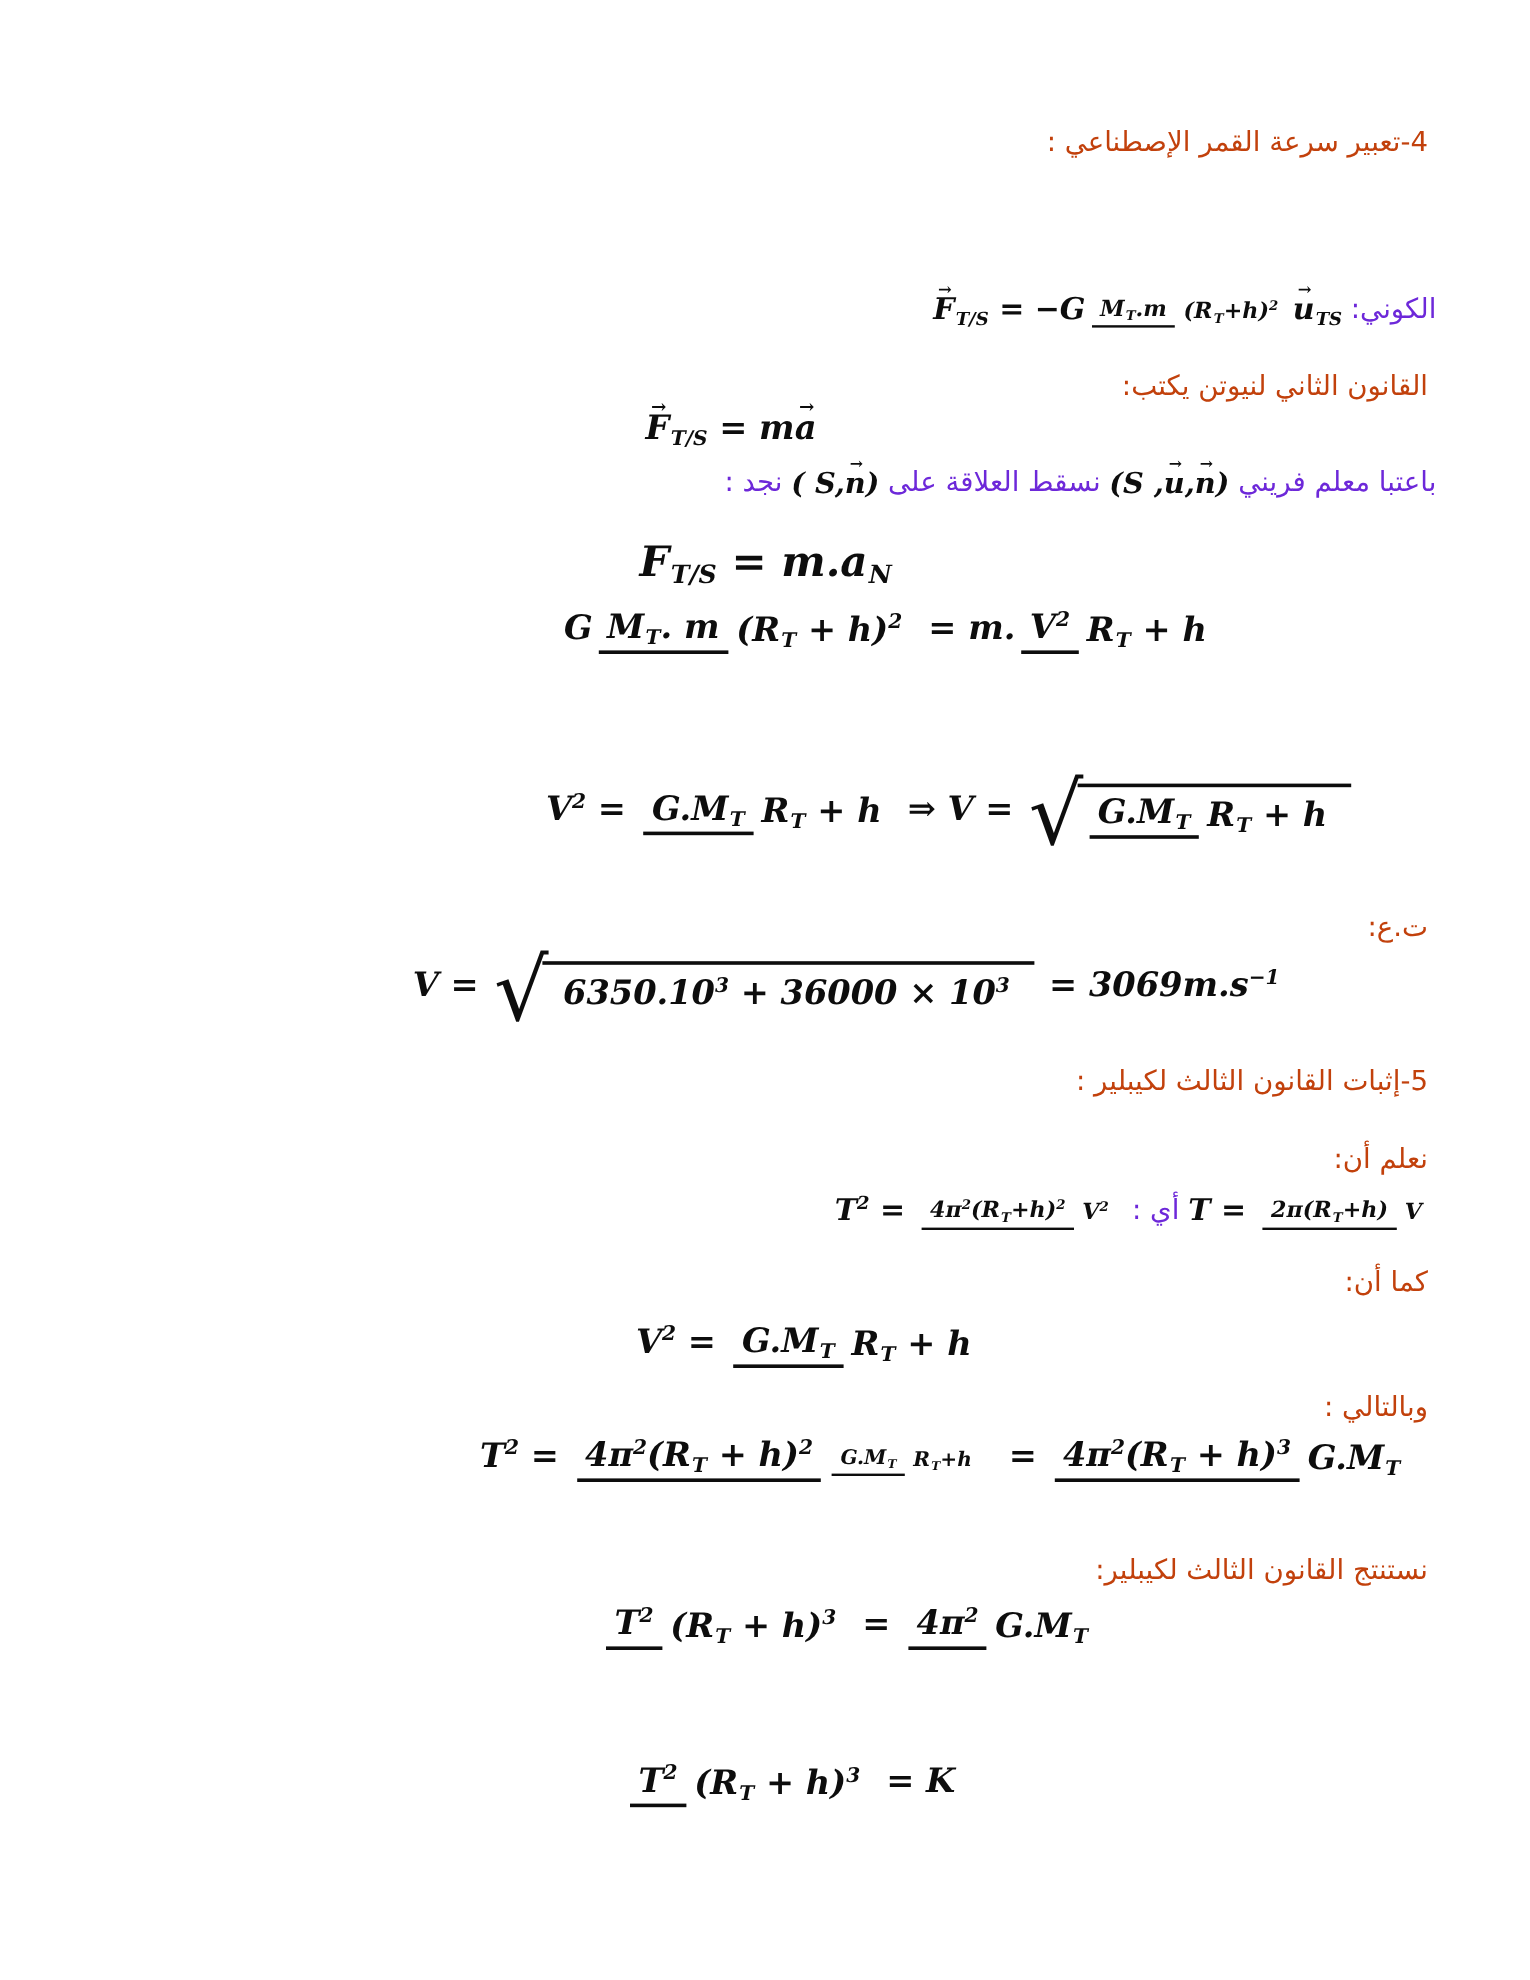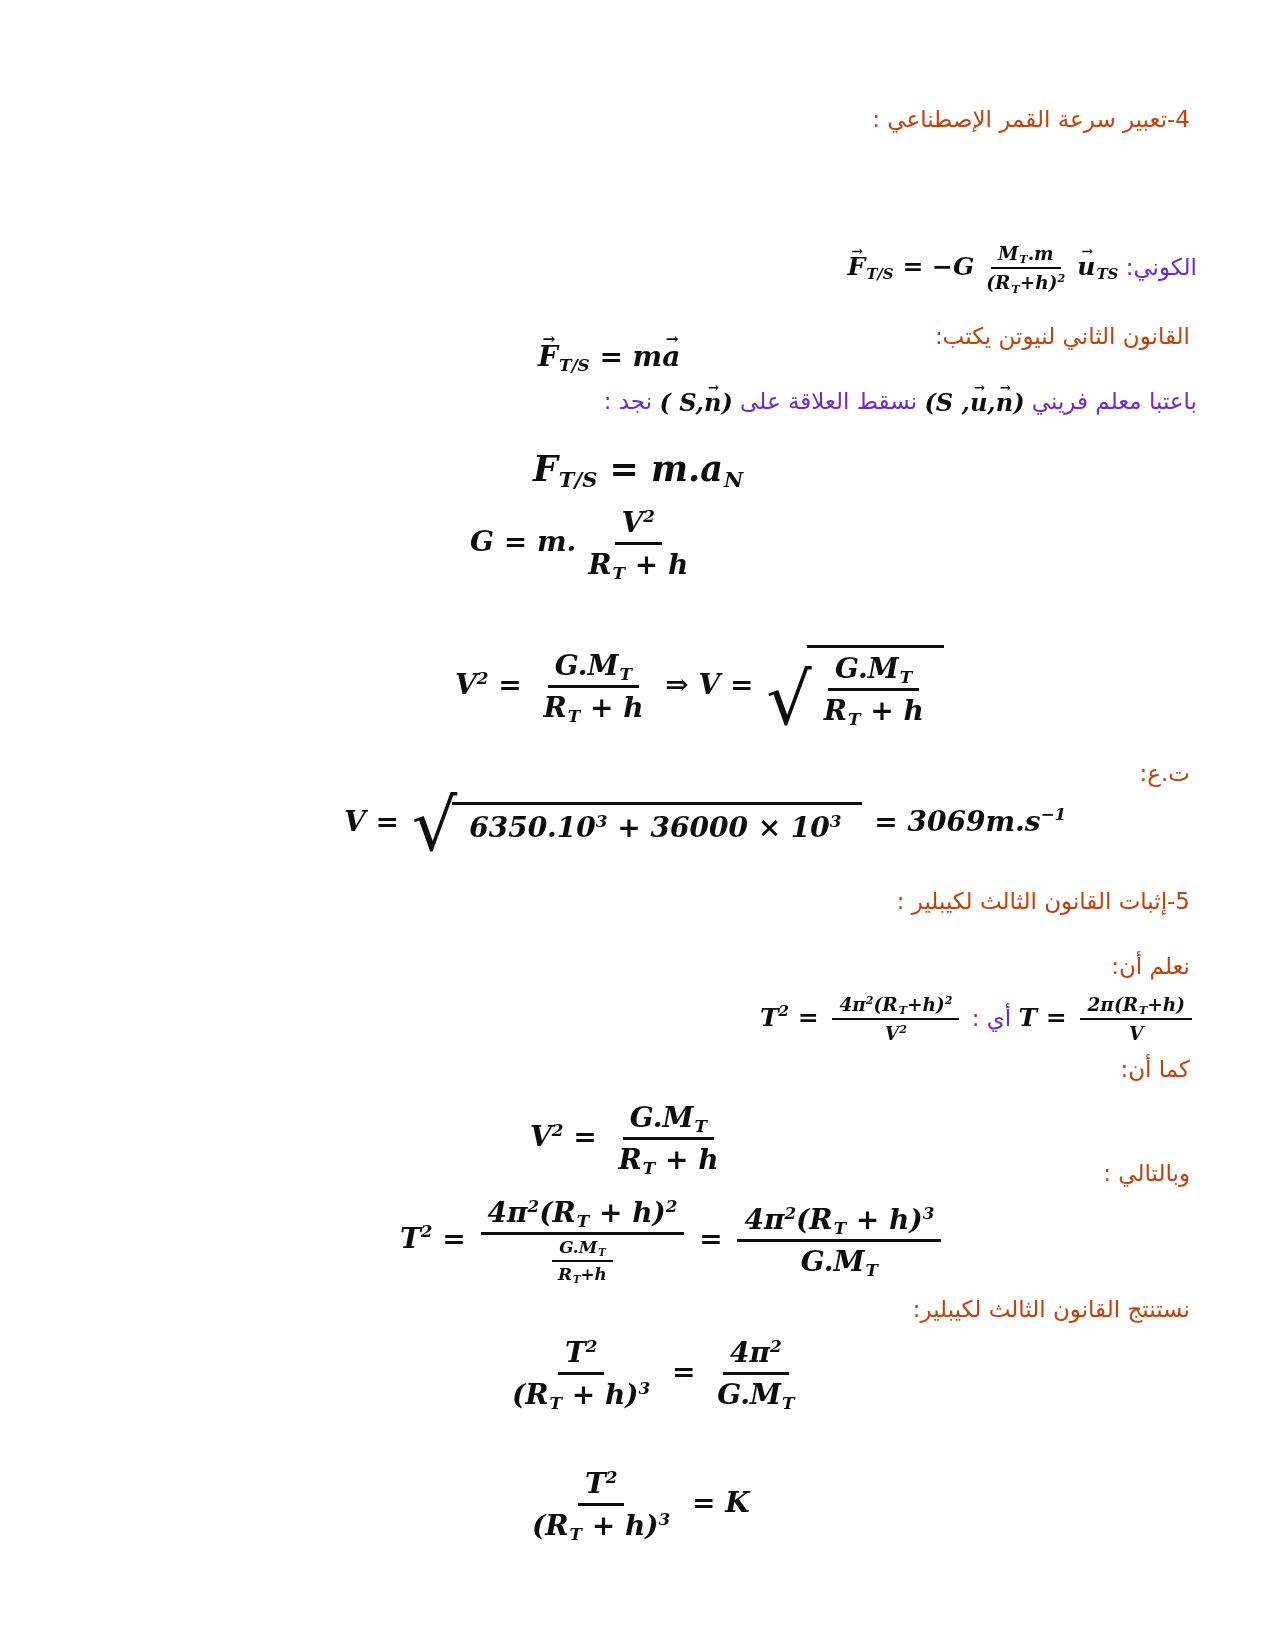--- a/index.html
+++ b/index.html
@@ -80,22 +80,20 @@
     position:absolute;
     top:-0.52em; left:55%;
     transform:translateX(-50%);
     font-size:0.55em;
     font-style:normal;
     line-height:1;
   }
   
   .frac {
     display:inline-flex;
-    flex-direction:column;
-    align-items:center;
     vertical-align:middle;
     margin:0 5px;
     line-height:1.25;
   }
   .frac .num, .frac .den {
     display:block;
     text-align:center;
     white-space:nowrap;
     padding:0 7px;
   }
@@ -123,21 +121,21 @@
   }
   .sqrt .radicand {
     display:inline-block;
     border-top:3px solid #0d0d0d;
     padding:3px 8px 0 5px;
   }
   
   #r1  { top:106px; }
   #r2  { top:180px; }
   #r3  { top:242px; }
-  #r4  { top:309px;margin-top:14px; }
+  #r4  { top:309px; }
   #r5  { top:340px; left:538px; }
   #r6  { top:386px; }
   #r7  { top:448px; left:533px; }
   #r8  { top:505px; left:470px; }
   #r9  { top:645px; left:455px; }
   #r10 { top:760px; }
   #r11 { top:792px; left:344px; }
   #r12 { top:888px; }
   #r13 { top:953px; }
   #r14 { top:993px; }
@@ -163,21 +161,24 @@
         </span><span class="vec"><span class="arr">→</span><span class="mi">u</span></span><sub class="msub">TS</sub></span></div>
 
   <div id="r4" class="ar-line">القانون الثاني لنيوتن يكتب:</div>
 
   <div id="r5" class="eq-line fs28"><span class="vec"><span class="arr">→</span><span class="mi">F</span></span><sub class="msub">T/S</sub><span class="mi"> = m</span><span class="vec"><span class="arr">→</span><span class="mi">a</span></span></div>
 
   <div id="r6" class="mixed-line fs24"><span class="ar-inline">باعتبا معلم فريني </span><span class="mgroup"><span class="mi">(S ,</span><span class="vec"><span class="arr">→</span><span class="mi">u</span></span><span class="mi">,</span><span class="vec"><span class="arr">→</span><span class="mi">n</span></span><span class="mi">)</span></span><span class="ar-inline"> نسقط العلاقة على </span><span class="mgroup"><span class="mi">( S,</span><span class="vec"><span class="arr">→</span><span class="mi">n</span></span><span class="mi">)</span></span><span class="ar-inline"> نجد :</span></div>
 
   <div id="r7" class="eq-line fs27"><span class="mi">F</span><sub class="msub">T/S</sub><span class="mi"> = m.</span><span class="mi">a</span><sub class="msub">N</sub></div>
 
-  <div id="r8" class="eq-line fs28"><span class="mi">G</span><span class="mi"> = m.</span><span class="frac">
+  <div id="r8" class="eq-line fs28"><span class="mi">G</span><span class="frac">
+        <span class="num"><span class="mi">M</span><sub class="msub">T</sub><span class="mi">. m</span></span>
+        <span class="den"><span class="mi">(</span><span class="mi">R</span><sub class="msub">T</sub><span class="mi"> + h)</span><sup class="msup">2</sup></span>
+      </span><span class="mi"> = m.</span><span class="frac">
         <span class="num"><span class="mi">V</span><sup class="msup">2</sup></span>
         <span class="den"><span class="mi">R</span><sub class="msub">T</sub><span class="mi"> + h</span></span>
       </span></div>
 
   <div id="r9" class="eq-line fs28"><span class="mi">V</span><sup class="msup">2</sup><span class="mi"> = </span><span class="frac">
         <span class="num"><span class="mi">G.</span><span class="mi">M</span><sub class="msub">T</sub></span>
         <span class="den"><span class="mi">R</span><sub class="msub">T</sub><span class="mi"> + h</span></span>
       </span><span class="mi"> ⇒ V = </span><span class="sqrt">
         <span class="rad">√</span>
         <span class="radicand"><span class="frac">

